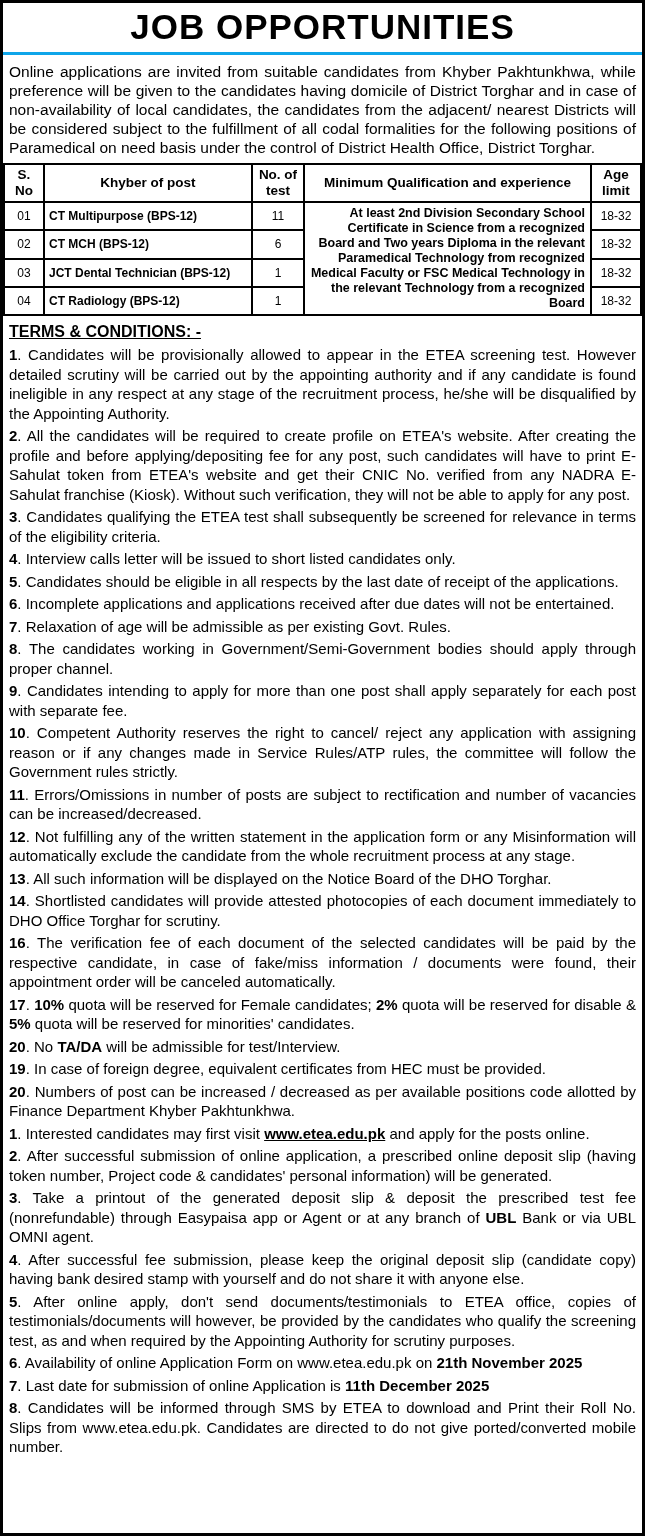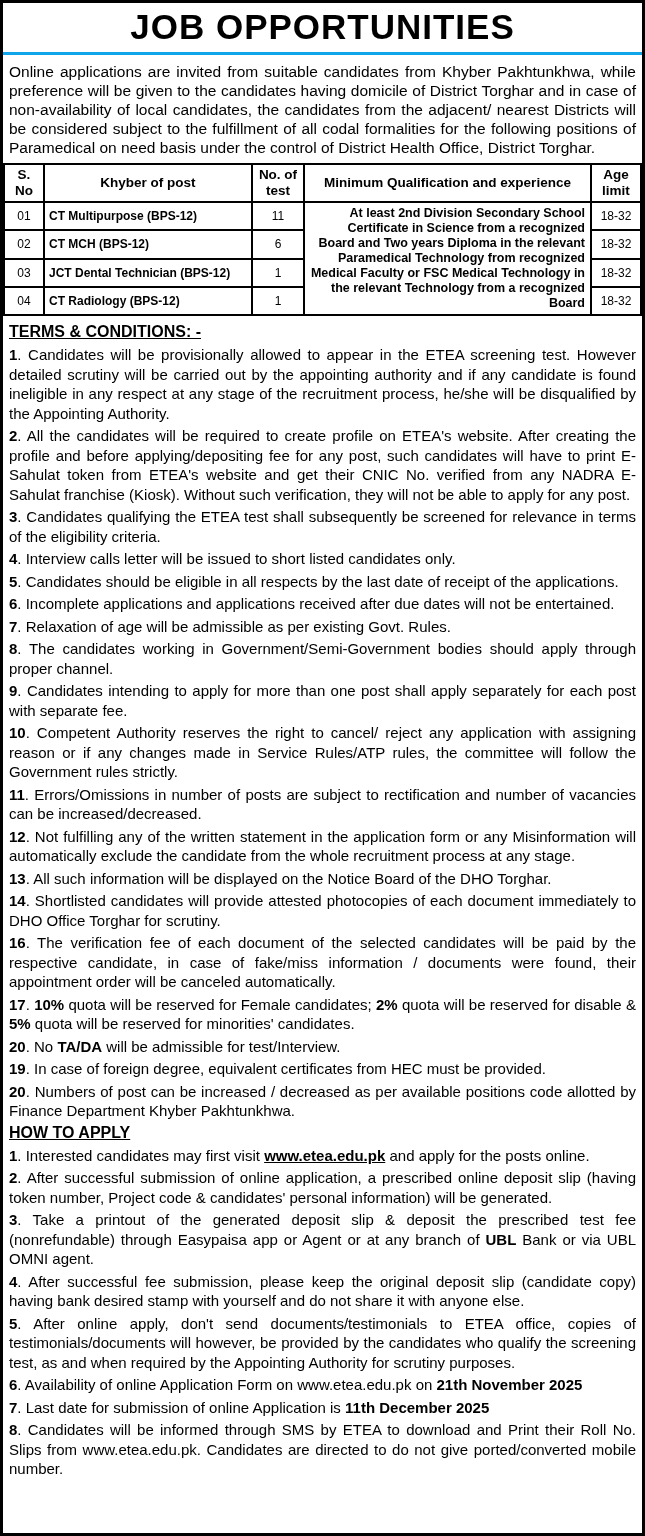--- a/index.html
+++ b/index.html
@@ -132,21 +132,20 @@
         <p class="list-item"><span style="font-weight: bold;">12</span>. Not fulfilling any of the written statement in the application form or any Misinformation will automatically exclude the candidate from the whole recruitment process at any stage.</p>
         <p class="list-item"><span style="font-weight: bold;">13</span>. All such information will be displayed on the Notice Board of the DHO Torghar.</p>
         <p class="list-item"><span style="font-weight: bold;">14</span>. Shortlisted candidates will provide attested photocopies of each document immediately to DHO Office Torghar for scrutiny.</p>
         <p class="list-item"><span style="font-weight: bold; margin-top: 36px;">16</span>. The verification fee of each document of the selected candidates will be paid by the respective candidate, in case of fake/miss information / documents were found, their appointment order will be canceled automatically.</p>
         <p class="list-item"><span style="font-weight: bold;">17</span>. <span style="font-weight: bold;">10%</span> quota will be reserved for Female candidates; <span style="font-weight: bold;">2%</span> quota will be reserved for disable &amp; <span style="font-weight: bold;">5%</span> quota will be reserved for minorities' candidates.</p>
         <p class="list-item"><span style="font-weight: bold;">20</span>. No <span style="font-weight: bold;">TA/DA</span> will be admissible for test/Interview.</p>
         <p class="list-item"><span style="font-weight: bold;">19</span>. In case of foreign degree, equivalent certificates from HEC must be provided.</p>
         <p class="list-item"><span style="font-weight: bold;">20</span>. Numbers of post can be increased / decreased as per available positions code allotted by Finance Department Khyber Pakhtunkhwa.</p>
       </div>
 
-    <h2 class="section-heading">HOW TO APPLY</h2>
     <div>
         <p class="list-item"><span style="font-weight: bold;">1</span>. Interested candidates may first visit <span style="font-weight: bold; text-decoration: underline;">www.etea.edu.pk</span> and apply for the posts online.</p>
         <p class="list-item"><span style="font-weight: bold;">2</span>. After successful submission of online application, a prescribed online deposit slip (having token number, Project code &amp; candidates' personal information) will be generated.</p>
         <p class="list-item"><span style="font-weight: bold;">3</span>. Take a printout of the generated deposit slip &amp; deposit the prescribed test fee (nonrefundable) through Easypaisa app or Agent or at any branch of <span style="font-weight: bold;">UBL</span> Bank or via UBL OMNI agent.</p>
         <p class="list-item"><span style="font-weight: bold;">4</span>. After successful fee submission, please keep the original deposit slip (candidate copy) having bank desired stamp with yourself and do not share it with anyone else.</p>
         <p class="list-item"><span style="font-weight: bold;">5</span>. After online apply, don't send documents/testimonials to ETEA office, copies of testimonials/documents will however, be provided by the candidates who qualify the screening test, as and when required by the Appointing Authority for scrutiny purposes.</p>
         <p class="list-item"><span style="font-weight: bold;">6</span>. Availability of online Application Form on www.etea.edu.pk on <span style="font-weight: bold;">21th November 2025</span></p>
         <p class="list-item"><span style="font-weight: bold;">7</span>. Last date for submission of online Application is <span style="font-weight: bold;">11th December 2025</span></p>
         <p class="list-item"><span style="font-weight: bold;">8</span>. Candidates will be informed through SMS by ETEA to download and Print their Roll No. Slips from www.etea.edu.pk. Candidates are directed to do not give ported/converted mobile number.</p>
       </div>

